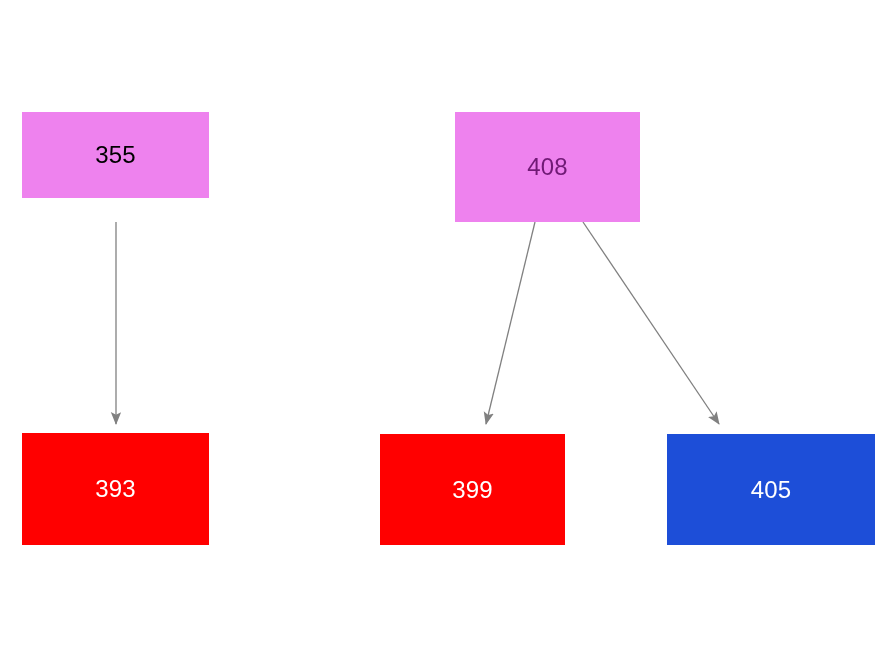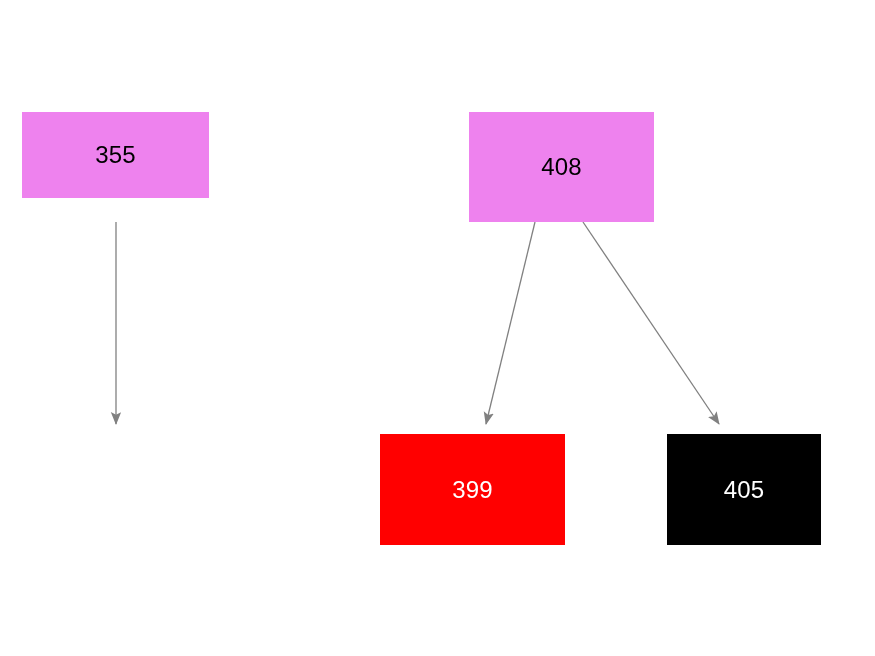--- a/index.html
+++ b/index.html
@@ -66,26 +66,29 @@
 
     <g>
       <line x1="583" y1="222" x2="719" y2="424" stroke="#808080" stroke-width="1.3" marker-end="url(#gv-arrow)"></line>
     </g>
   </svg>
 
   <div class="node" id="node-n355" style="left: 22px; top: 112px; width: 187px; height: 86px; background: rgb(238, 130, 238); color: rgb(0, 0, 0);">
     <span class="node-label">355</span>
   </div>
 
-  <div class="node" id="node-n408" style="left: 455px; top: 112px; width: 185px; height: 110px; background: rgb(238, 130, 238); color: #000000; margin-left: 14px;">
+  <div class="node" id="node-n408" style="left: 455px; top: 112px; width: 185px; height: 110px; background: rgb(238, 130, 238); color: #701a75;">
     <span class="node-label">408</span>
   </div>
 
+  <div class="node" id="node-n393" style="left: 22px; top: 433px; width: 187px; height: 112px; background: rgb(255, 0, 0); color: rgb(255, 255, 255);">
+    <span class="node-label">393</span>
+  </div>
 
   <div class="node" id="node-n399" style="left: 380px; top: 434px; width: 185px; height: 111px; background: rgb(255, 0, 0); color: rgb(255, 255, 255); text-align: center;">
     <span class="node-label">399</span>
   </div>
 
-  <div class="node" id="node-n405" style="left: 667px; top: 434px; width: 154px; height: 111px; background: #000000; color: rgb(255, 255, 255);">
+  <div class="node" id="node-n405" style="left: 667px; top: 434px; width: 208px; height: 111px; background: #1d4ed8; color: rgb(255, 255, 255);">
     <span class="node-label">405</span>
   </div>
 
 </div>
 
 </body></html>

